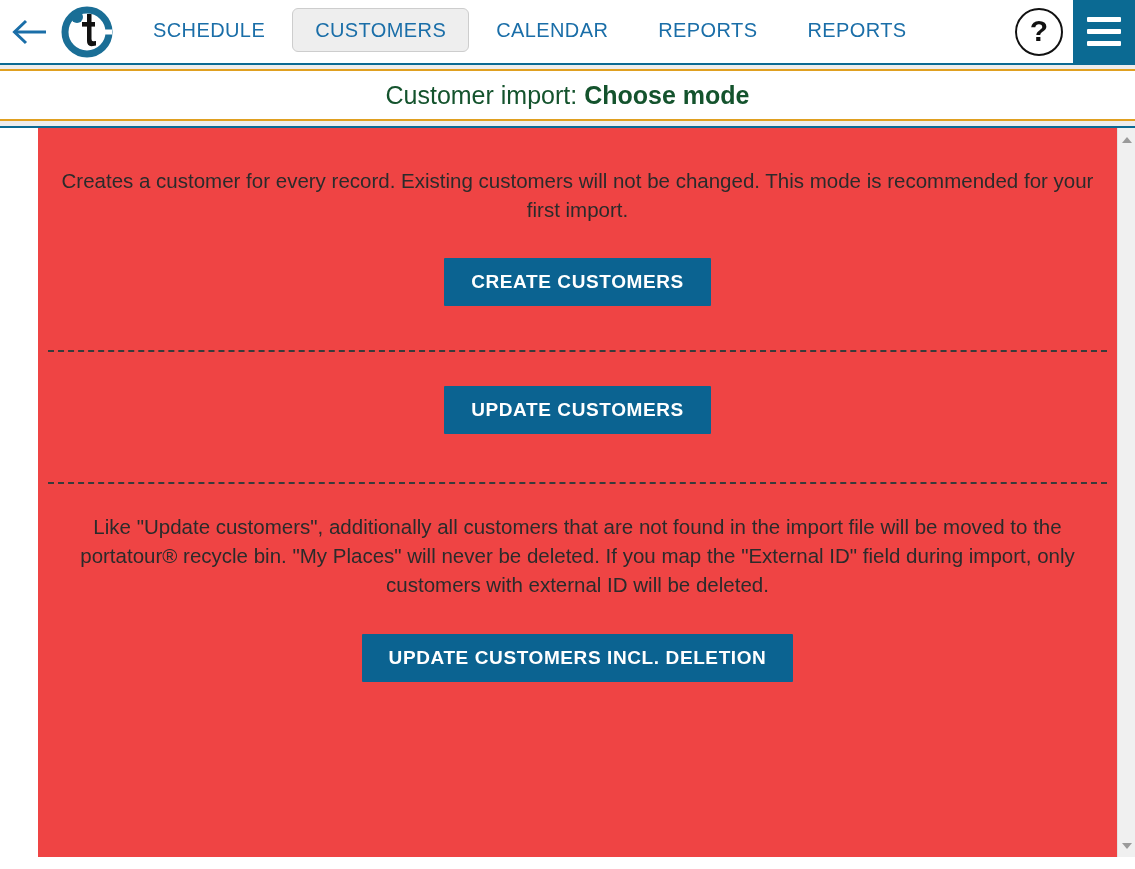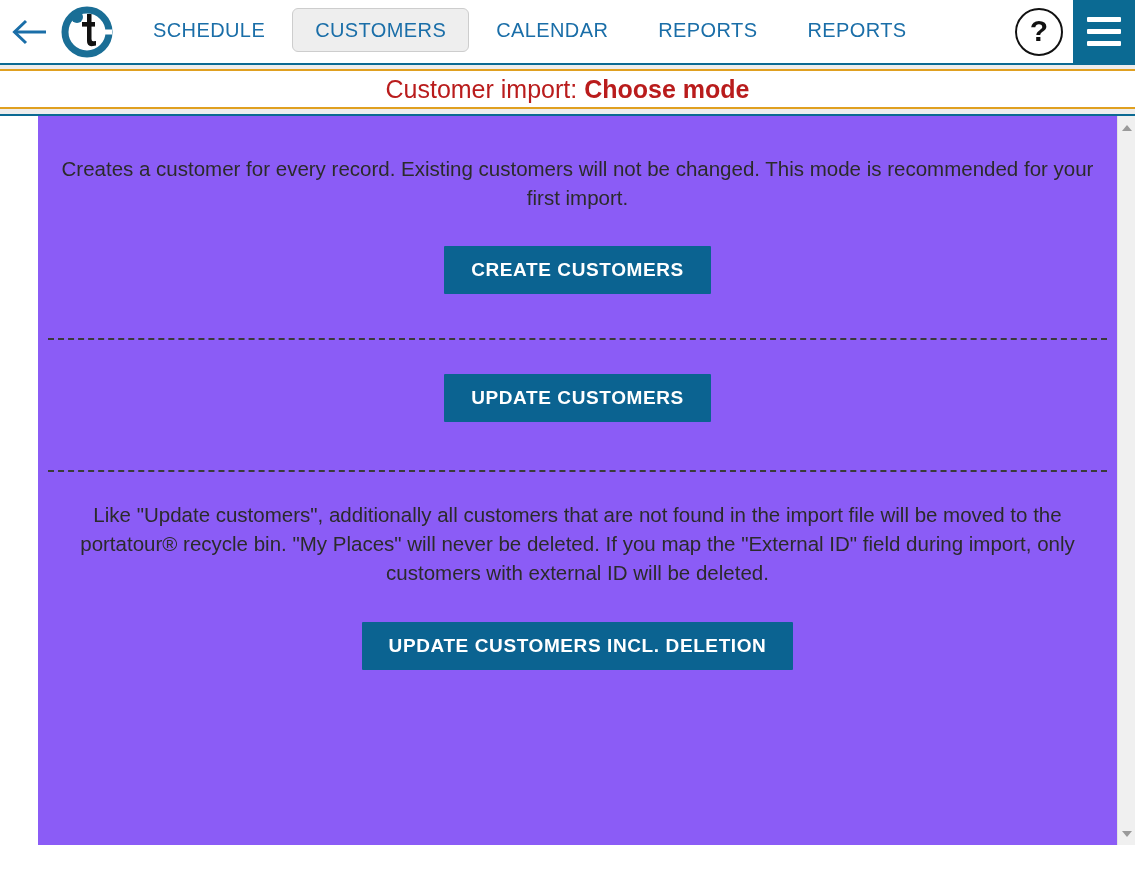--- a/index.html
+++ b/index.html
@@ -93,39 +93,39 @@
   
   .title-wrap {
     background: #ededed;
     border-top: 1px solid #ededed;
     padding: 3px 0;
   }
   .title-bar {
     background: #ffffff;
     border-top: 2px solid #e0a020;
     border-bottom: 2px solid #e0a020;
-    height: 40px;
+    height: 52px;
     display: flex; align-items: center; justify-content: center;
     font-size: 25px;
-    color: #b91c1c;
+    color: #14532d;
   }
   .title-bar .t-light { font-weight: normal; }
   .title-bar .t-bold { font-weight: bold; margin-left: 7px; }
 
   .title-underline {
     border-bottom: 2px solid #0b6a93;
     height: 4px;
     background: #ededed;
   }
 
   
   .content-area {
     position: relative;
     height: 729px;
-    background: #8b5cf6;
+    background: #ef4444;
     display: flex;
     margin-left: 38px;
   }
   .content-scroll {
     flex: 1 1 auto;
     overflow: hidden;
     padding: 0;
   }
 
   .mode-block {

